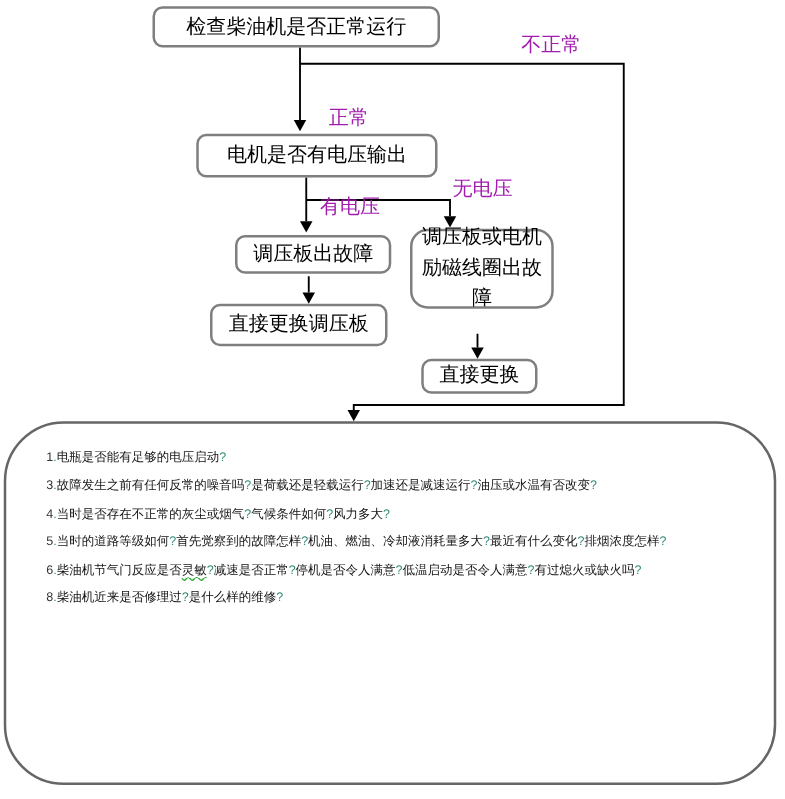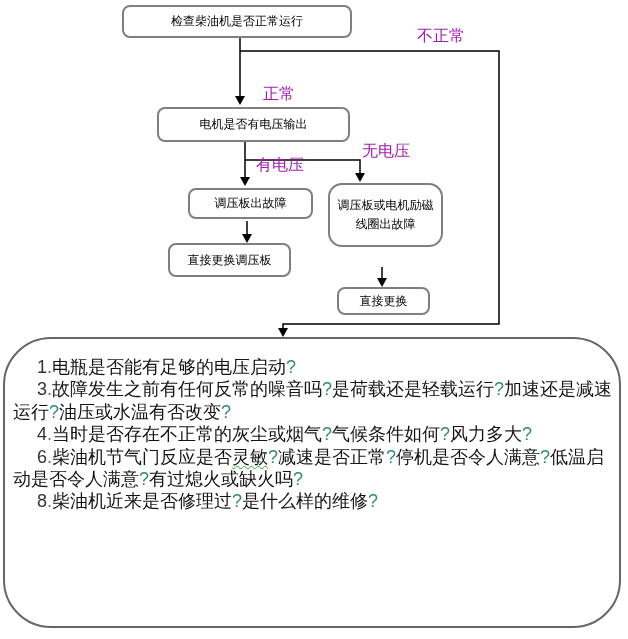--- a/index.html
+++ b/index.html
@@ -7,35 +7,35 @@
   .canvas { position:relative; width:628px; height:639px; background:#fff; overflow:hidden; }
 
   svg.connectors { position:absolute; left:0; top:0; width:628px; height:639px; }
   svg.connectors path { stroke:#000; stroke-width:1.5; fill:none; }
   svg.connectors polygon { fill:#000; stroke:none; }
 
   .node {
     position:absolute; box-sizing:border-box;
     background:#fff; border:2px solid #7f7f7f; border-radius:8px;
     display:flex; align-items:center; justify-content:center;
-    text-align:center; font-size:12px; color:#000; line-height:1.35;
+    text-align:center; font-size:16px; color:#000; line-height:1.35;
     padding:0 4px;
   }
   .node.round-lg { border-radius:14px; line-height:1.55; }
 
   .edge-label { position:absolute; font-size:16px; color:#a21caf; white-space:nowrap; }
 
   .big-box {
     position:absolute; left:3px; top:337px; width:618px; height:291px;
     box-sizing:border-box; background:#fff;
     border:2px solid #666; border-radius:48px;
   }
   .questions {
     position:absolute; left:8px; right:5px; top:17px;
-    font-size:18px; line-height:22.4px; color:#141414;
+    font-size:10px; line-height:22.4px; color:#141414;
   }
   .questions p { margin:0; text-indent:24px; }
   .qnum { color:#333; }
   .qm { color:#2f8a77; }
   .wavy-red   { text-decoration:underline; text-decoration-style:wavy; text-decoration-color:#e02b2b; text-decoration-thickness:1px; text-underline-offset:2px; }
   .wavy-green { text-decoration:underline; text-decoration-style:wavy; text-decoration-color:#2faa3a; text-decoration-thickness:1px; text-underline-offset:2px; }
 </style>
 </head>
 <body>
 
@@ -60,37 +60,38 @@
     <path d="M382,267 V278"></path>
     <polygon points="377,278 387,278 382,287"></polygon>
   </svg>
 
   <div class="node" style="left:122px; top:5px; width:230px; height:33px;">检查柴油机是否正常运行</div>
 
   <div class="node" style="left:188px; top:188px; width:125px; height:31px;">调压板出故障</div>
 
   <div class="node" style="left:157px; top:107px; width:193px; height:35px;">电机是否有电压输出</div>
 
-  <div class="node" style="left:168px; top:243px; width:123px; height:34px;text-align:center;">直接更换调压板</div>
+  <div class="node" style="left:168px; top:243px; width:142px; height:34px;text-align:center;">直接更换调压板</div>
 
   <div class="node round-lg" style="left:328px; top:183px; width:115px; height:64px;">调压板或电机励磁线圈出故障</div>
 
   <div class="node" style="left:337px; top:287px; width:93px; height:28px;">直接更换</div>
 
   <div class="edge-label" style="left:417px; top:26px;">不正常</div>
 
   <div class="edge-label" style="left:263px; top:84px;">正常</div>
 
   <div class="edge-label" style="left:256px; top:155px;text-align:right;">有电压</div>
 
   <div class="edge-label" style="left:362px; top:141px;">无电压</div>
 
   <div class="big-box">
     <div class="questions">
         <p><span class="qnum">1<span class="qm">.</span></span>电瓶是否能有足够的电压启动<span class="qm">?</span></p>
         <p><span class="qnum">3<span class="qm">.</span></span>故障发生之前有任何反常的噪音吗<span class="qm">?</span>是荷载还是轻载运行<span class="qm">?</span>加速还是减速运行<span class="qm">?</span>油压或水温有否改变<span class="qm">?</span></p>
         <p><span class="qnum">4<span class="qm">.</span></span>当时是否存在不正常的灰尘或烟气<span class="qm">?</span>气候条件如何<span class="qm">?</span>风力多大<span class="qm">?</span></p>
+        <p><span class="qnum">5<span class="qm">.</span></span>当时的道路等级如何<span class="qm">?</span>首先觉察到的故障怎样<span class="qm">?</span>机油、燃油、冷却液消耗量多大<span class="qm">?</span>最近有什么变化<span class="qm">?</span>排烟浓度怎样<span class="qm">?</span></p>
         <p><span class="qnum">6<span class="qm">.</span></span>柴油机节气门反应是否<span class="wavy-green">灵敏</span><span class="qm">?</span>减速是否正常<span class="qm">?</span>停机是否令人满意<span class="qm">?</span>低温启动是否令人满意<span class="qm">?</span>有过熄火或缺火吗<span class="qm">?</span></p>
         <p><span class="qnum">8<span class="qm">.</span></span>柴油机近来是否修理过<span class="qm">?</span>是什么样的维修<span class="qm">?</span></p>
       </div>
   </div>
 
 </div>
 
 </body></html>

